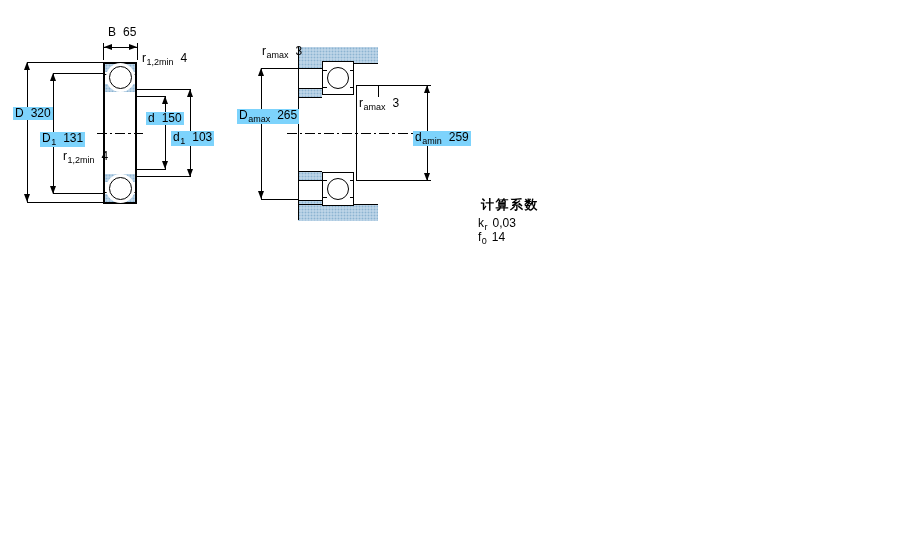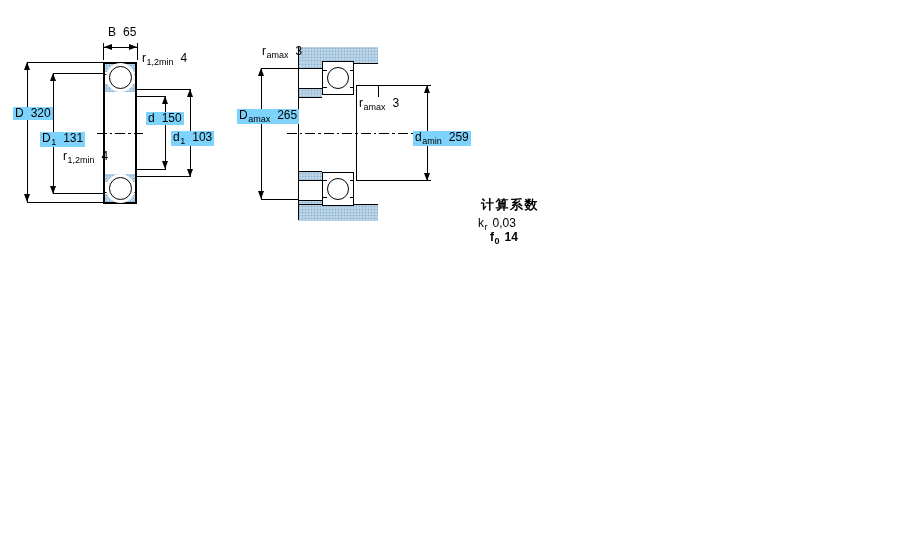--- a/index.html
+++ b/index.html
@@ -178,18 +178,18 @@
     <div class="lbl" style="left:413px;top:131px;">
       <span>d</span><sub>amin</sub><span class="val">259</span>
     </div>
   </div>
 
   <div>
     <div class="calc-title" style="left:481px;top:196px;">计算系数</div>
     <div class="lbl nobg" style="left:476px;top:217px;">
       <span>k</span><sub>r</sub><span class="val" style="margin-left:5px;margin-top:12px;">0,03</span>
     </div>
-    <div class="lbl nobg" style="left:488px;top:231px;font-weight:bold;">
+    <div class="lbl nobg" style="left:476px;top:231px;">
       <span>f</span><sub>0</sub><span class="val" style="margin-left:5px;">14</span>
     </div>
   </div>
 
 </div>
 
 </body></html>

